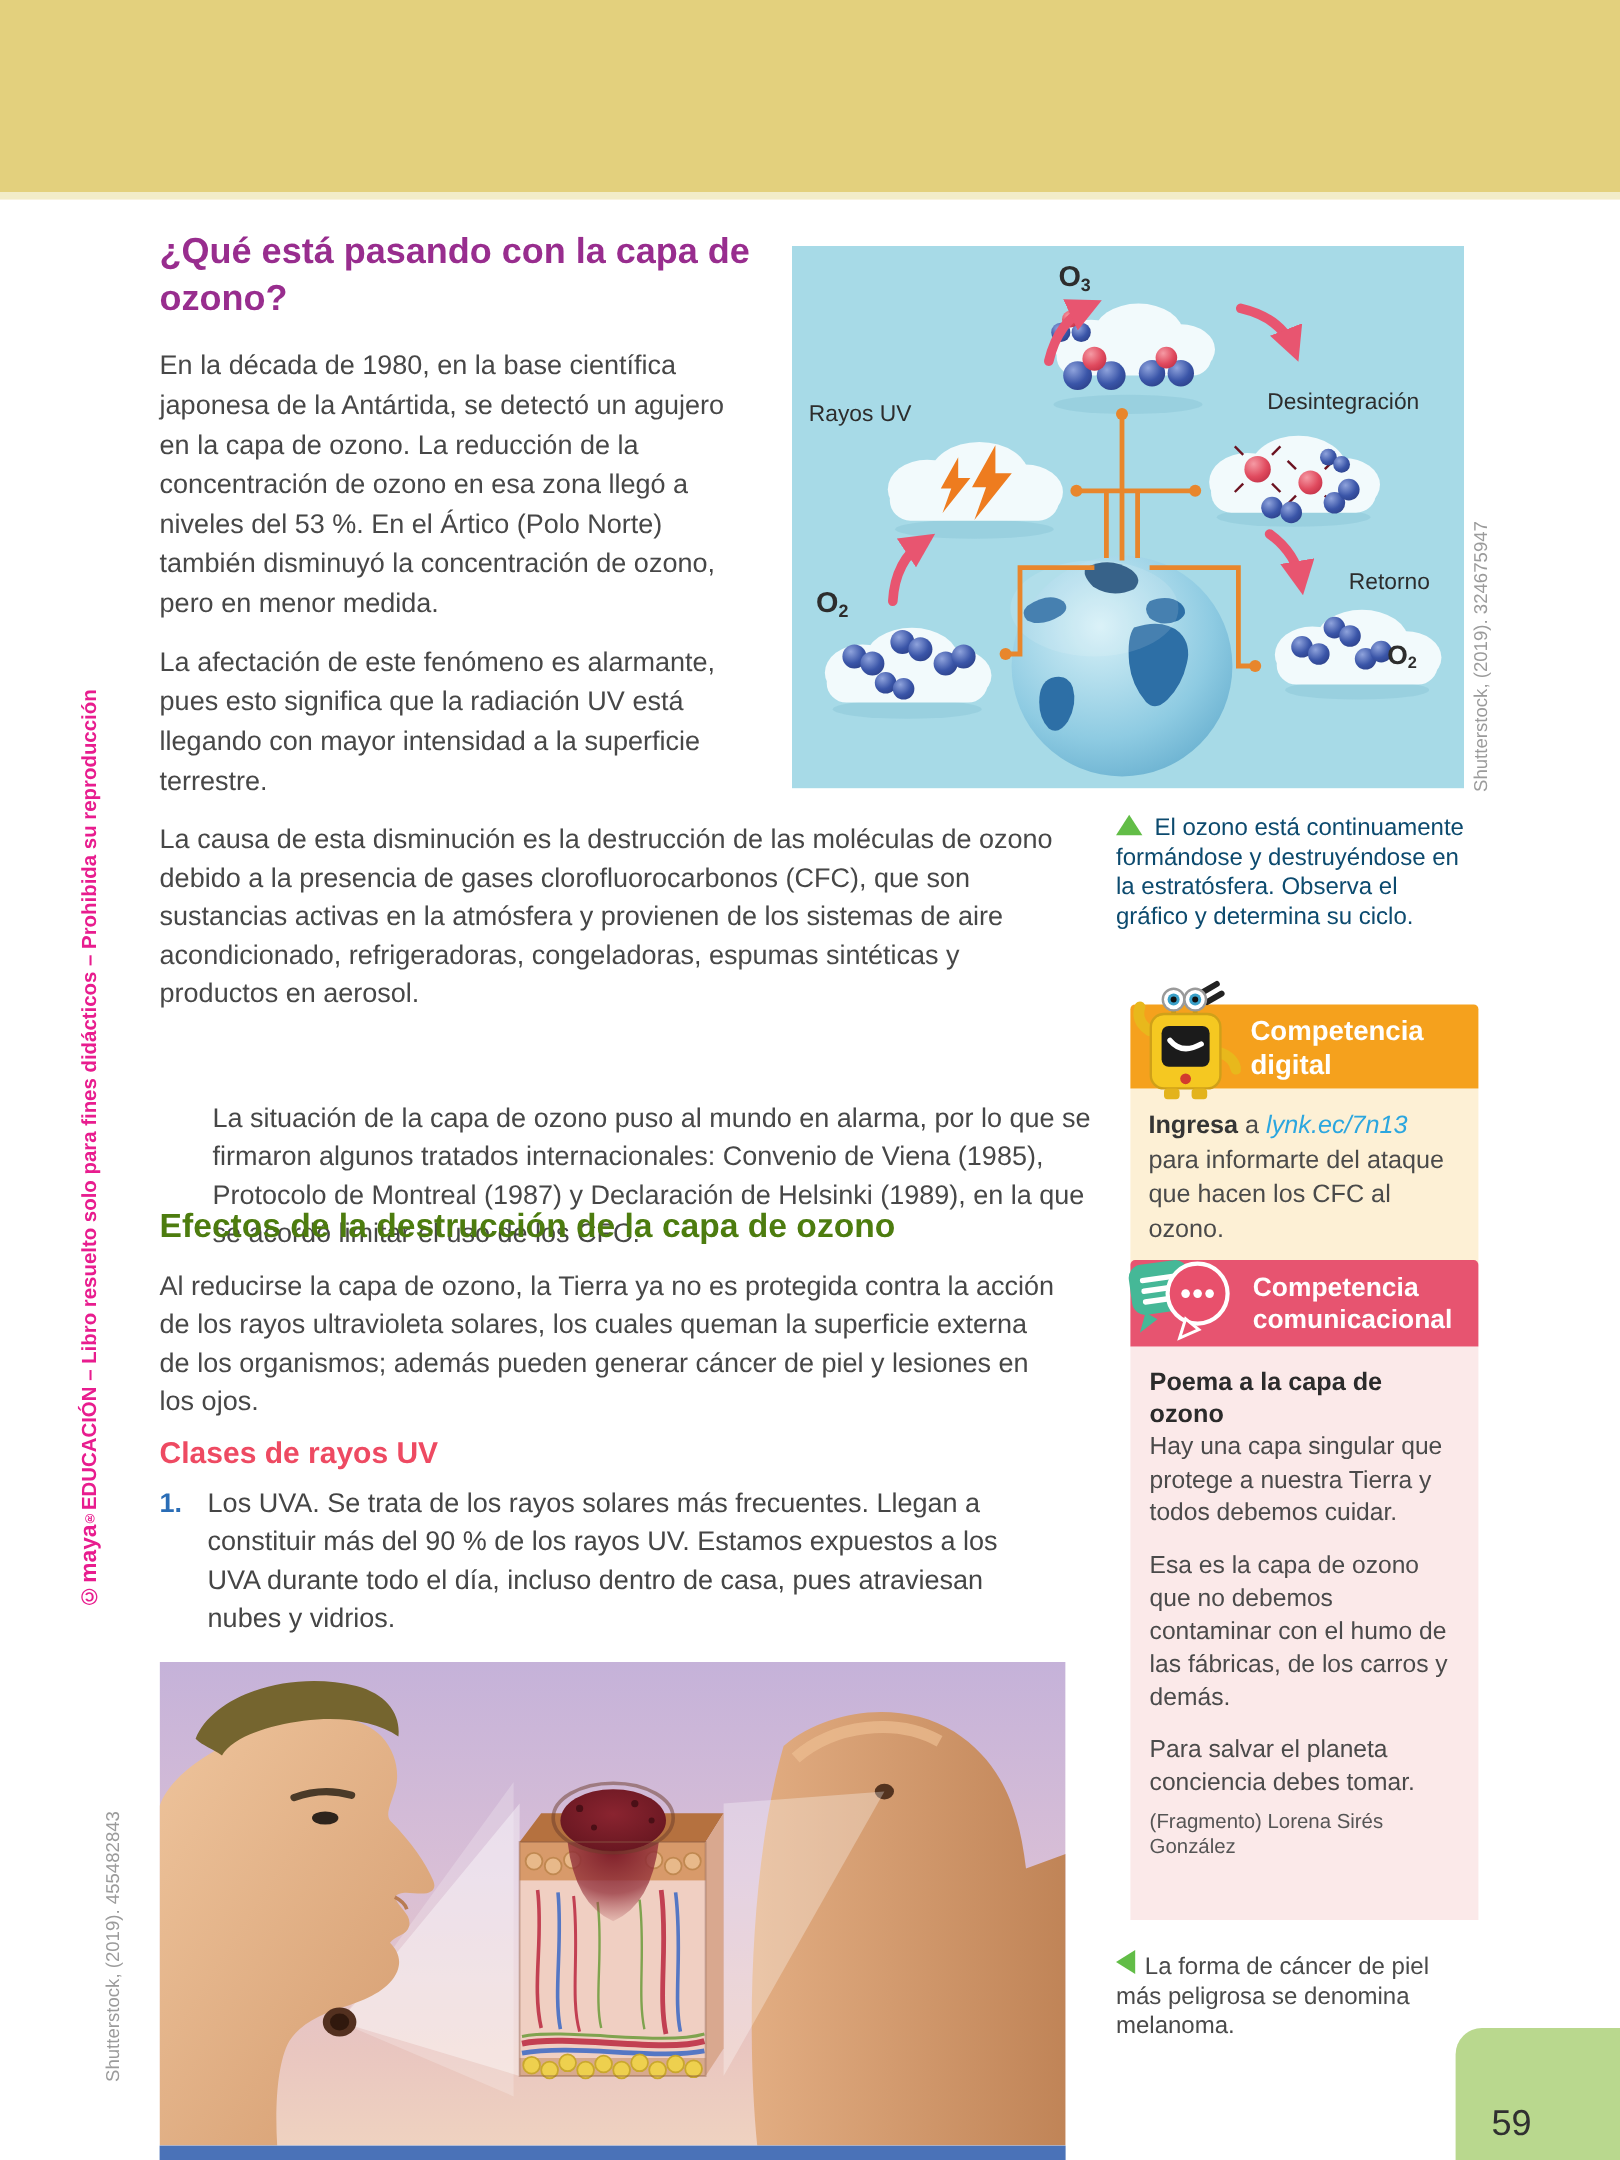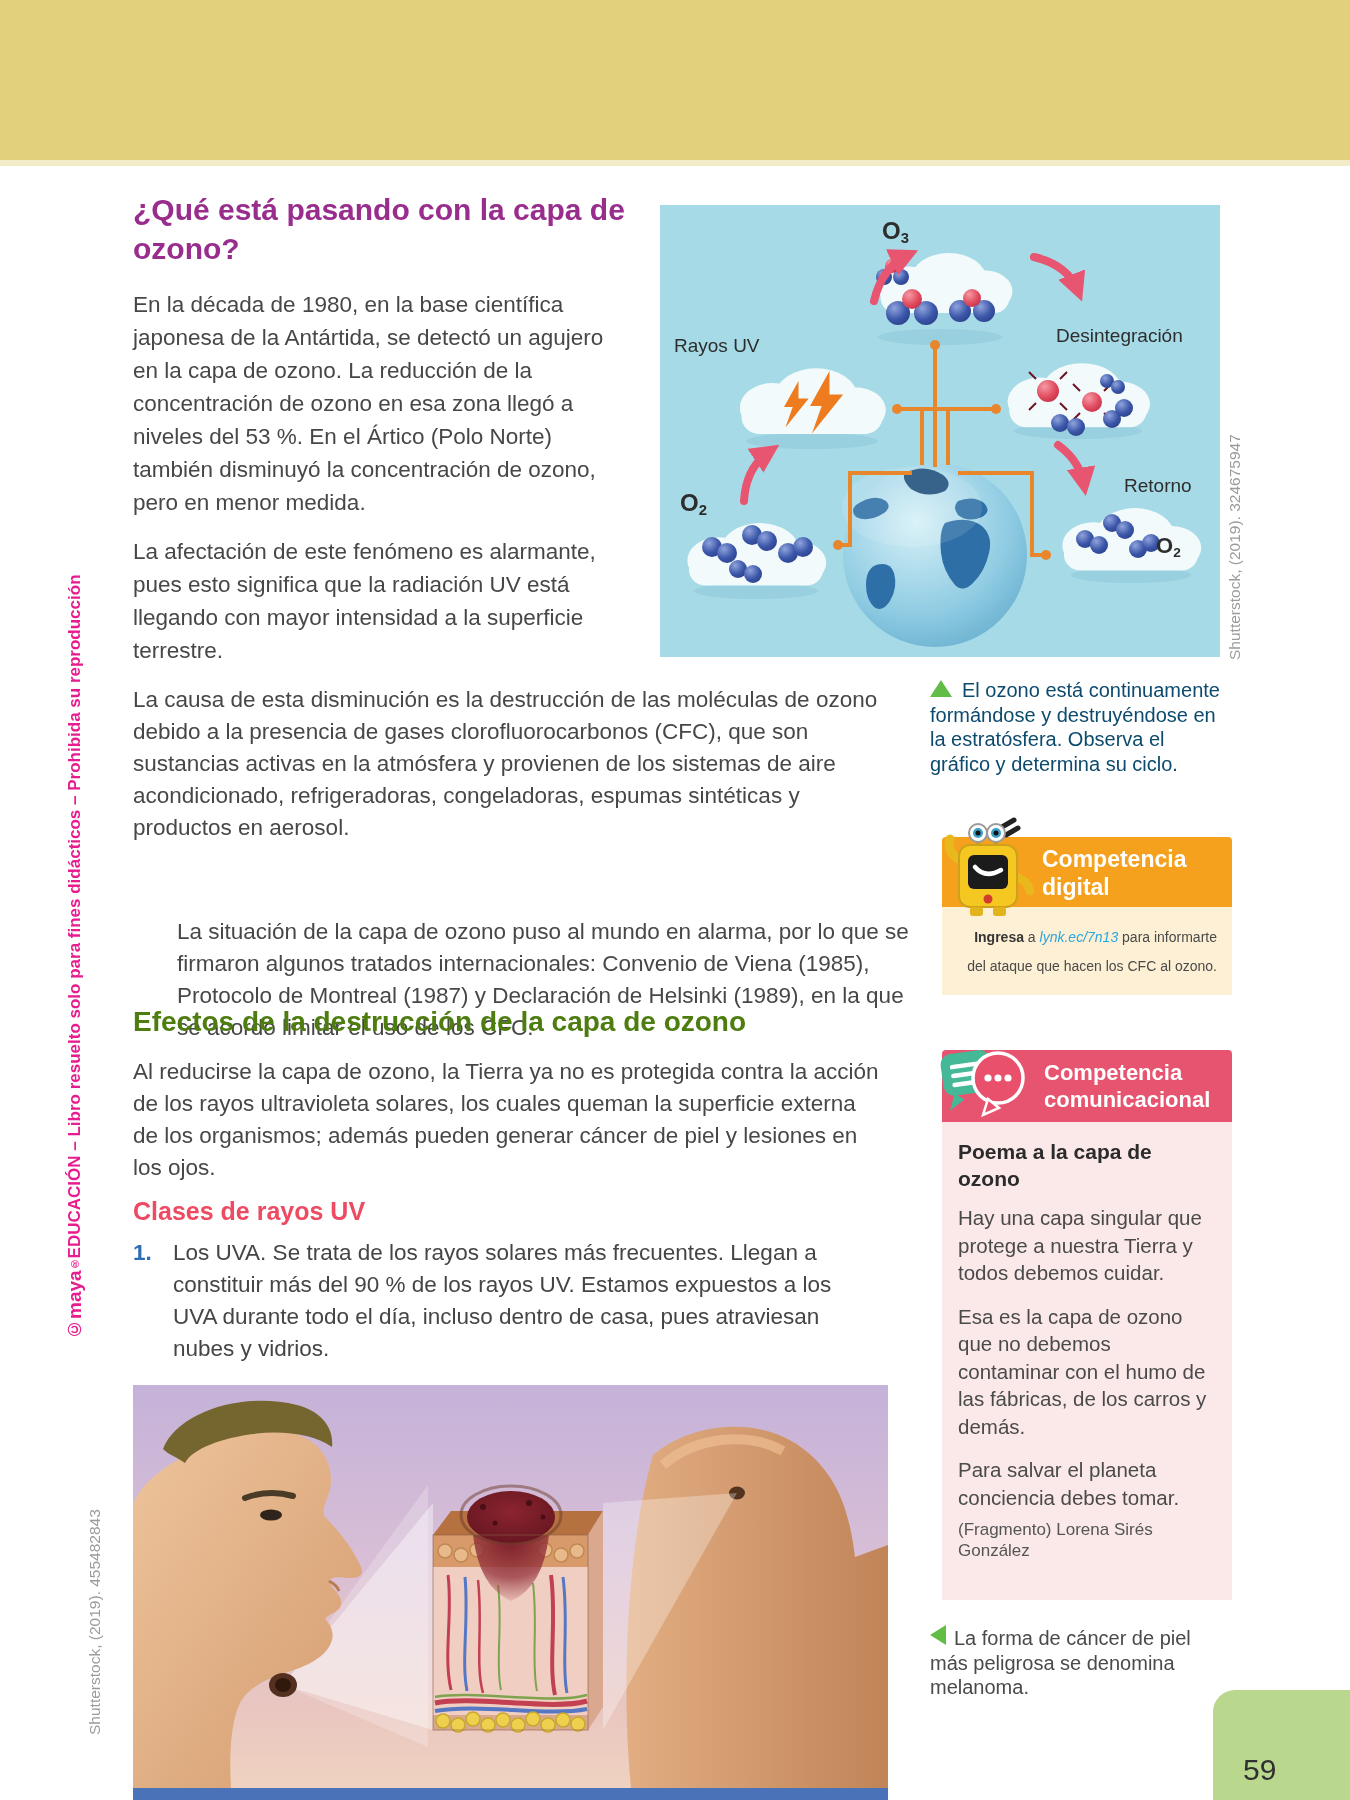--- a/index.html
+++ b/index.html
@@ -45,25 +45,25 @@
   .tri-left{display:inline-block;width:0;height:0;border-top:10px solid transparent;
           border-bottom:10px solid transparent;border-right:16px solid #62bd47;margin-right:8px;}
   .box{left:930px;position:absolute;width:290px;}
   .box-digital{top:837px;}
   .box-comm{top:1050px;}
   .box-header{position:relative;border-radius:4px 4px 0 0;color:#fff;font-weight:bold;}
   .box-header .t{display:block;}
   .hdr-digital{background:#f5a11d;height:70px;padding:8px 8px 0 100px;font-size:23px;line-height:28px;box-sizing:border-box;}
   .hdr-comm{background:#e75470;height:72px;padding:9px 6px 0 102px;font-size:22px;line-height:27px;box-sizing:border-box;}
   .box-body{box-sizing:border-box;}
-  .body-digital{background:#fdf0d5;padding:16px 15px 14px;font-size:14px;line-height:29px;color:#4a4a4a;text-align:right;}
+  .body-digital{background:#fdf0d5;padding:16px 15px 14px;font-size:21px;line-height:29px;color:#4a4a4a;}
   .body-digital b{color:#353535;}
   .link{color:#2ba6df;font-style:italic;text-decoration:none;}
   .body-comm{background:#fbe9e9;padding:16px 16px 20px;min-height:478px;color:#4a4a4a;}
-  .poem-title{font-weight:bold;font-size:21px;line-height:27px;color:#2b2b2b;margin-bottom:12px;}
+  .poem-title{font-weight:bold;font-size:21px;line-height:27px;color:#2b2b2b;}
   .stanza{font-size:20.5px;line-height:27.5px;margin:0 0 16px 0;}
   .poem-credit{font-size:17px;line-height:21px;color:#555;}
   .caption-photo{left:930px;top:1625px;width:292px;font-size:20px;line-height:24.5px;color:#4a4a4a;}
   
   .mascot{position:absolute;}
   .robot{left:0px;top:-22px;}
   .bubbles{left:-8px;top:-12px;}
   
   .photo{left:133px;top:1385px;width:755px;height:403px;}
   .photo-strip{left:133px;top:1788px;width:755px;height:12px;background:#4a72b8;}

